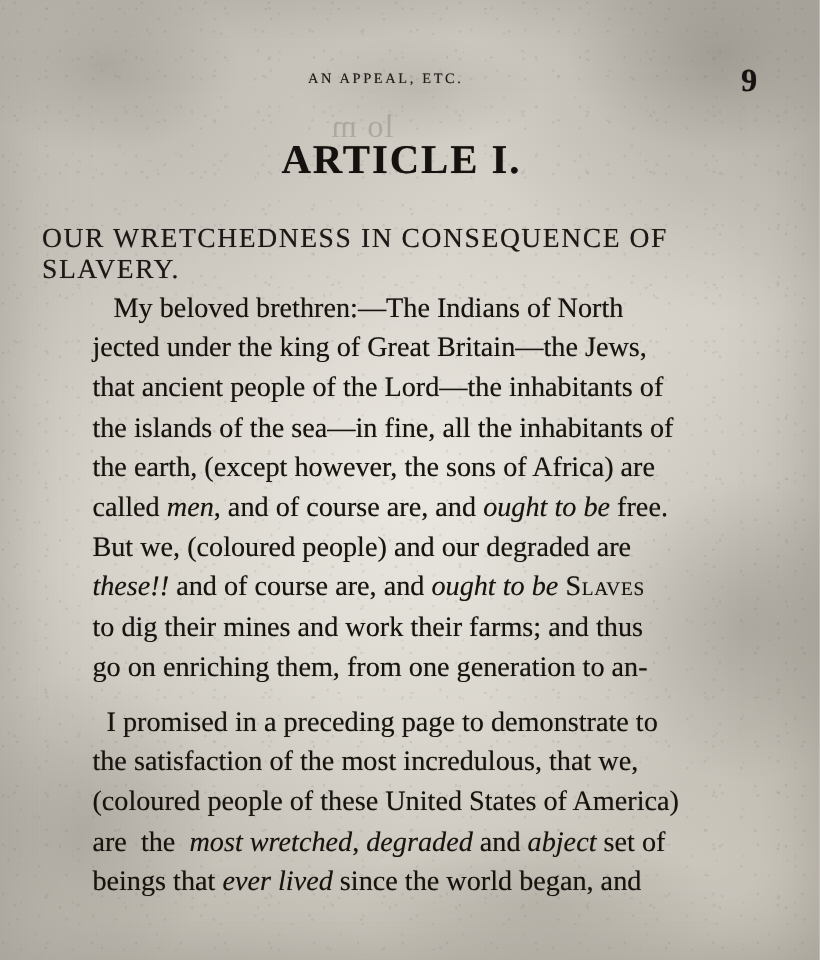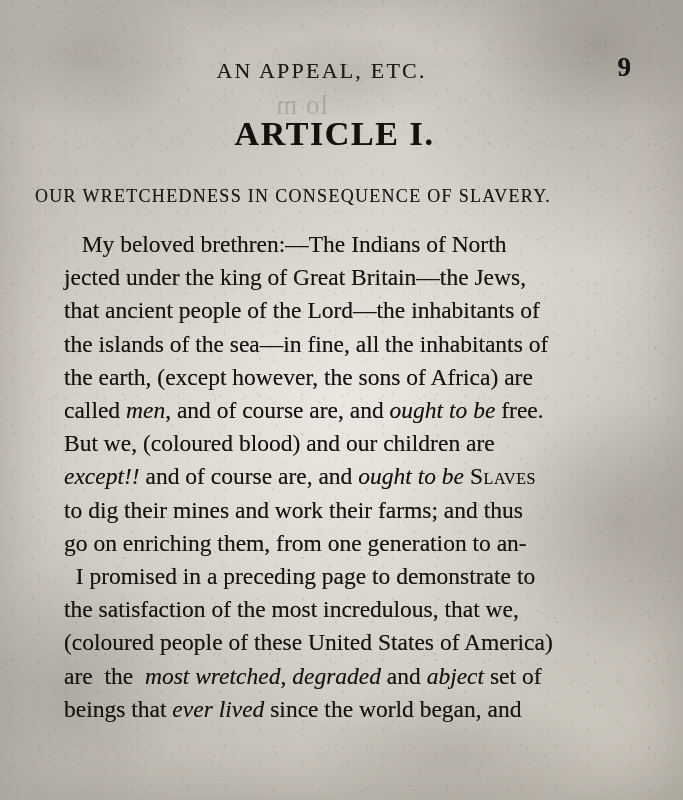--- a/index.html
+++ b/index.html
@@ -91,21 +91,21 @@
     width: 683px;
     height: 800px;
   }
 
   .runhead {
     position: absolute;
     top: 58px;
     left: 0;
     width: 643px;
     text-align: center;
-    font-size: 22px;
+    font-size: 12px;
     letter-spacing: 2.2px;
     color: #201d1a;
     text-transform: uppercase;
     font-variant: small-caps;
   }
 
   .folio {
     position: absolute;
     top: 52px;
     right: 52px;
@@ -124,39 +124,39 @@
     font-weight: bold;
     letter-spacing: 1.6px;
     color: #14110e;
   }
 
   .subtitle {
     position: absolute;
     top: 186px;
     left: 35px;
     width: 615px;
-    font-size: 18px;
+    font-size: 23px;
     letter-spacing: 1.3px;
     color: #1b1815;
     text-transform: uppercase;
   }
 
   .body {
     position: absolute;
     top: 228px;
     left: 36px;
     width: 612px;
     font-size: 23.5px;
     line-height: 33.2px;
     color: #17140f;
     text-align: left;
   }
 
   .body p {
-    margin: 0;
+    margin: 13px;
     text-indent: 28px;
   }
 
   .line { display: block; white-space: nowrap; }
 
   i, .ital { }
   .sc {
     font-variant: small-caps;
     letter-spacing: 0.6px;
   }
@@ -196,22 +196,22 @@
 
     <div class="body">
 
       <p>
         <span class="line">&nbsp;&nbsp;&nbsp;<span>My beloved brethren:—The Indians of North</span></span>
           <span class="line">jected under the king of Great Britain—the Jews,</span>
           <span class="line">that ancient people of the Lord—the inhabitants of</span>
           <span class="line">the islands of the sea—in fine, all the inhabitants of</span>
           <span class="line">the earth, (except however, the sons of Africa) are</span>
           <span class="line">called <i>men</i>, and of course are, and <i>ought to be</i> free.</span>
-          <span class="line">But we, (coloured blood) and our children are</span>
-          <span class="line"><i>except!!</i> and of course are, and <i>ought to be</i> <span class="sc">Slaves</span></span>
+          <span class="line">But we, (coloured people) and our degraded are</span>
+          <span class="line"><i>these!!</i> and of course are, and <i>ought to be</i> <span class="sc">Slaves</span></span>
           <span class="line">to dig their mines and work their farms; and thus</span>
           <span class="line">go on enriching them, from one generation to an-</span>
       </p>
 
       <p>
         <span class="line">&nbsp;&nbsp;<span>I promised in a preceding page to demonstrate to</span></span>
           <span class="line">the satisfaction of the most incredulous, that we,</span>
           <span class="line wide">(coloured people of these United States of America)</span>
           <span class="line">are&nbsp; the&nbsp; <i>most wretched</i>, <i>degraded</i> and <i>abject</i> set of</span>
           <span class="line">beings that <i>ever lived</i> since the world began, and</span>

